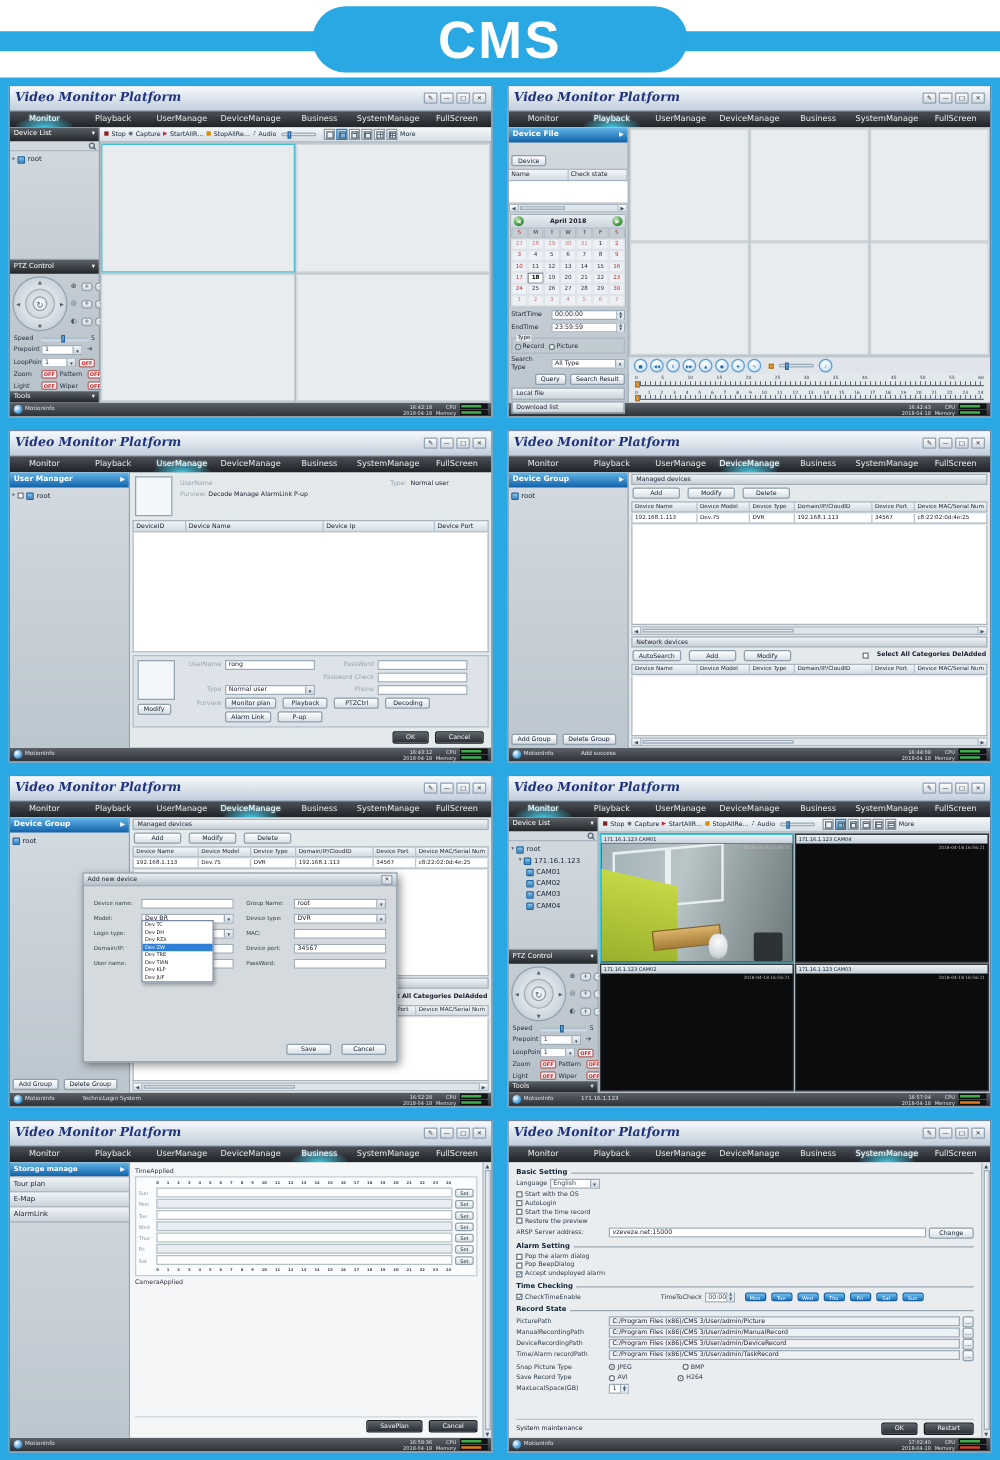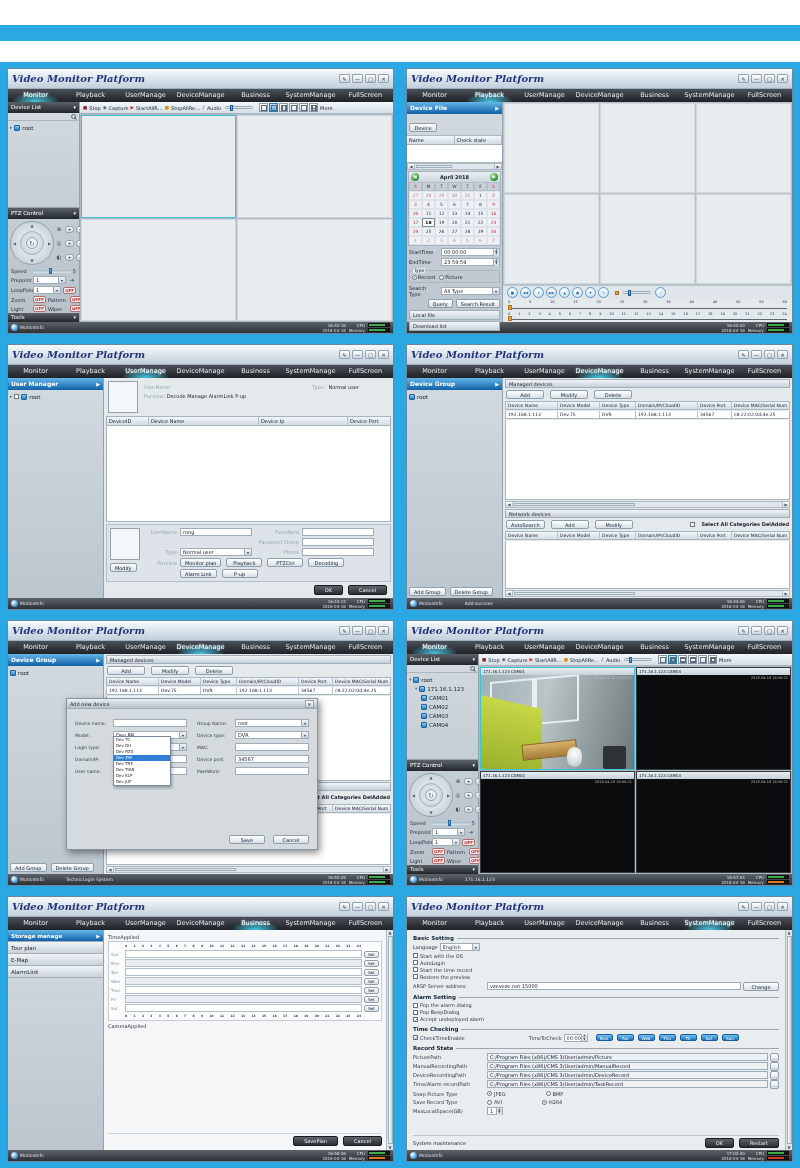--- a/index.html
+++ b/index.html
@@ -339,20 +339,23 @@
 .radios{display:flex;gap:40px;}
 .rw{display:flex;align-items:center;gap:2px;}
 .sys-bottom{margin-top:auto;display:flex;align-items:center;gap:5px;border-top:1px solid #b9c3cb;
   padding:2px 0 1px;font-size:5px;}
 </style>
 </head>
 <body>
 
 <div class="banner">
   <div class="banner-line"></div>
+  <div class="banner-pill">
+    <span class="banner-title">CMS</span>
+  </div>
 </div>
 
 <div class="board">
 
 <div class="window">
   <div class="titlebar">
     <span class="wtitle">Video Monitor Platform</span>
     <span class="wbtns">
       <span class="wbtn">✎</span>
       <span class="wbtn">—</span>

